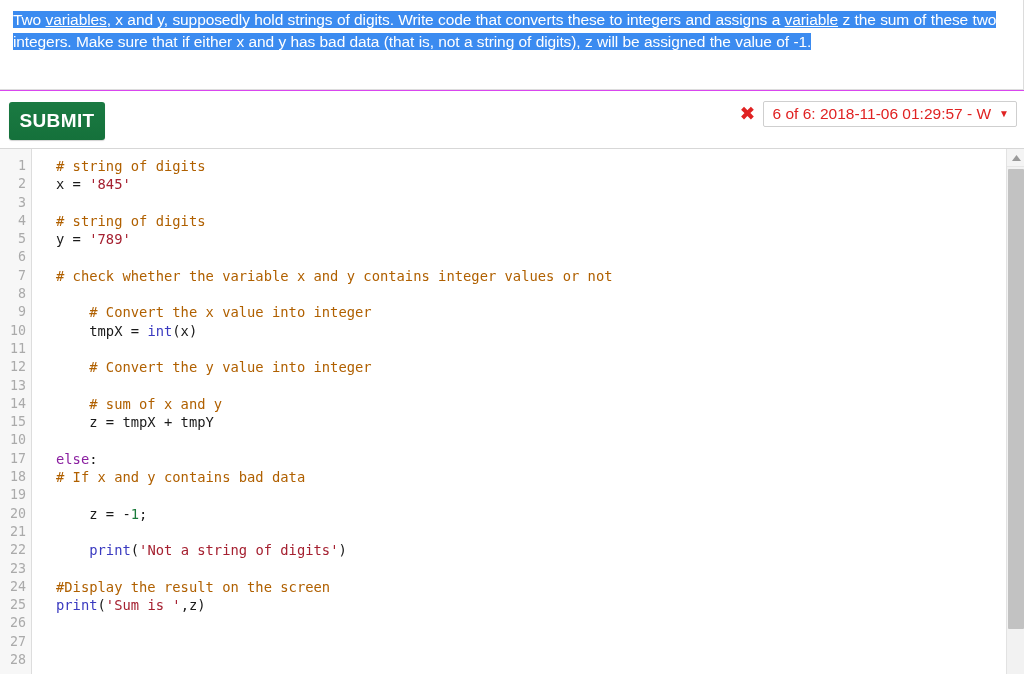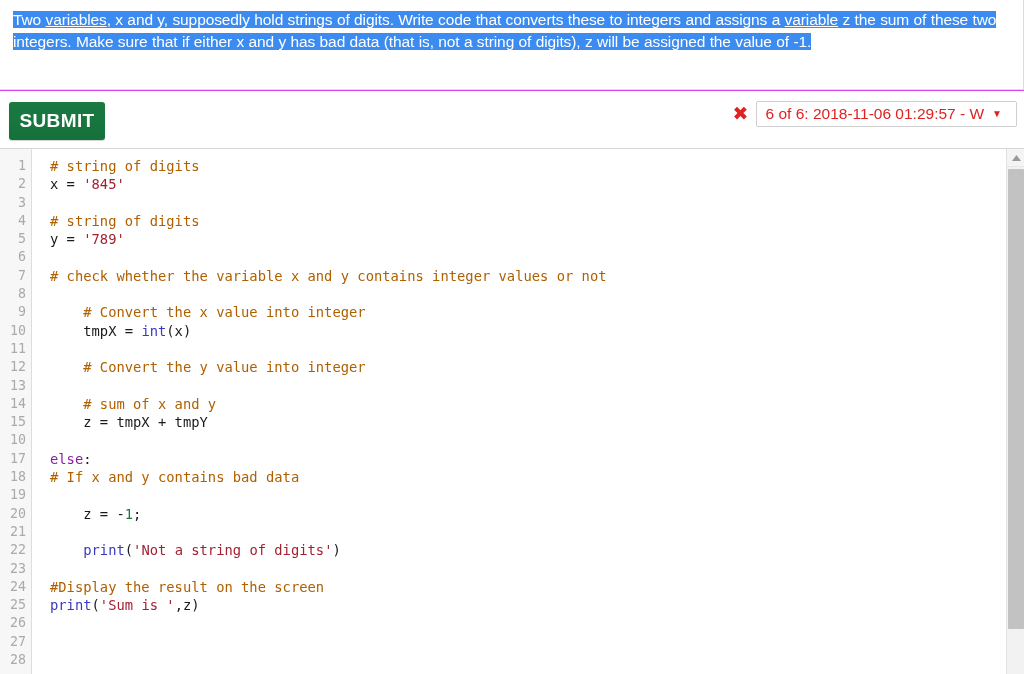--- a/index.html
+++ b/index.html
@@ -81,21 +81,21 @@
     font-weight: bold;
     font-family: "DejaVu Sans", sans-serif;
     display: inline-block;
     padding-bottom: 2px;
   }
   .attempt-select {
     display: flex;
     align-items: center;
     gap: 8px;
     height: 26px;
-    padding: 0 14px 0 9px;
+    padding: 0 7px 0 9px;
     border: 1px solid #cfcfcf;
     background: #ffffff;
     border-radius: 2px;
     color: #e02222;
     font-size: 15.5px;
     cursor: pointer;
     white-space: nowrap;
   }
   .caret {
     font-size: 10px;
@@ -124,21 +124,21 @@
     height: 18.3px;
     line-height: 18.3px;
     text-align: right;
     padding-right: 5px;
     color: #aaaaaa;
     font-family: "DejaVu Sans Mono", monospace;
     font-size: 13.3px;
   }
   .code {
     position: absolute;
-    left: 34px; top: 0;
+    left: 40px; top: 0;
     right: 19px; height: 100%;
     padding: 8px 0 0 16px;
     overflow: hidden;
   }
   .code .cl {
     height: 18.3px;
     line-height: 18.3px;
     font-family: "DejaVu Sans Mono", monospace;
     font-size: 13.8px;
     color: #1a1a1a;

